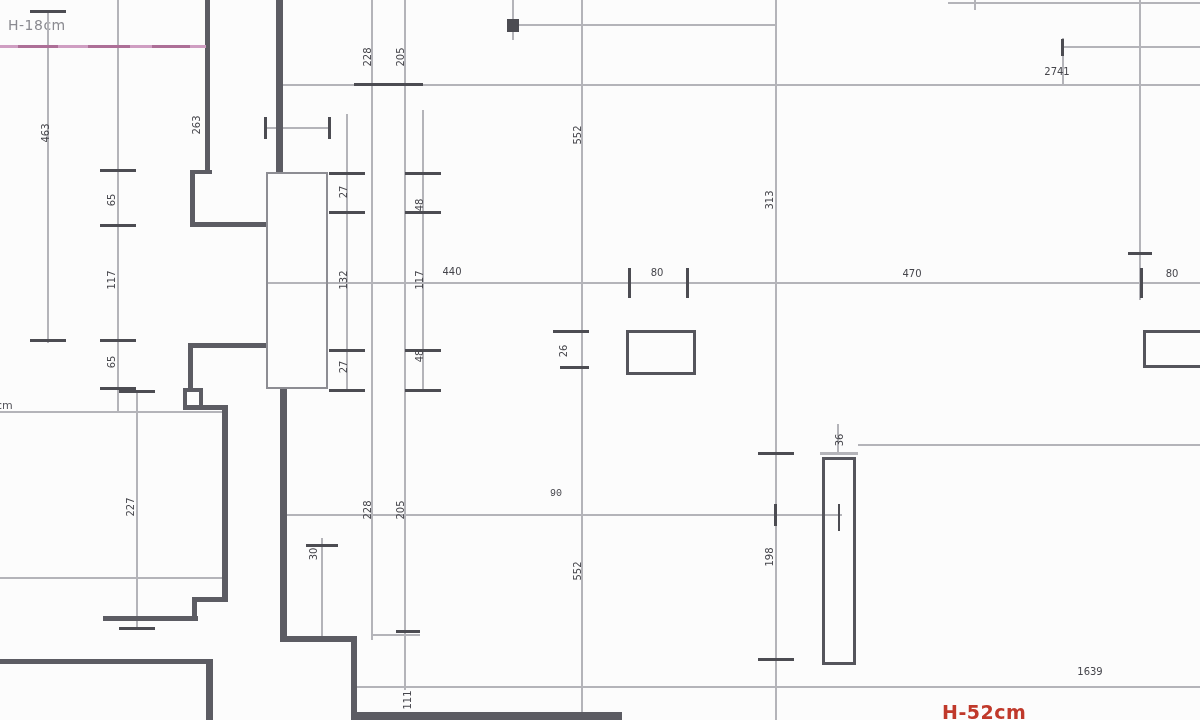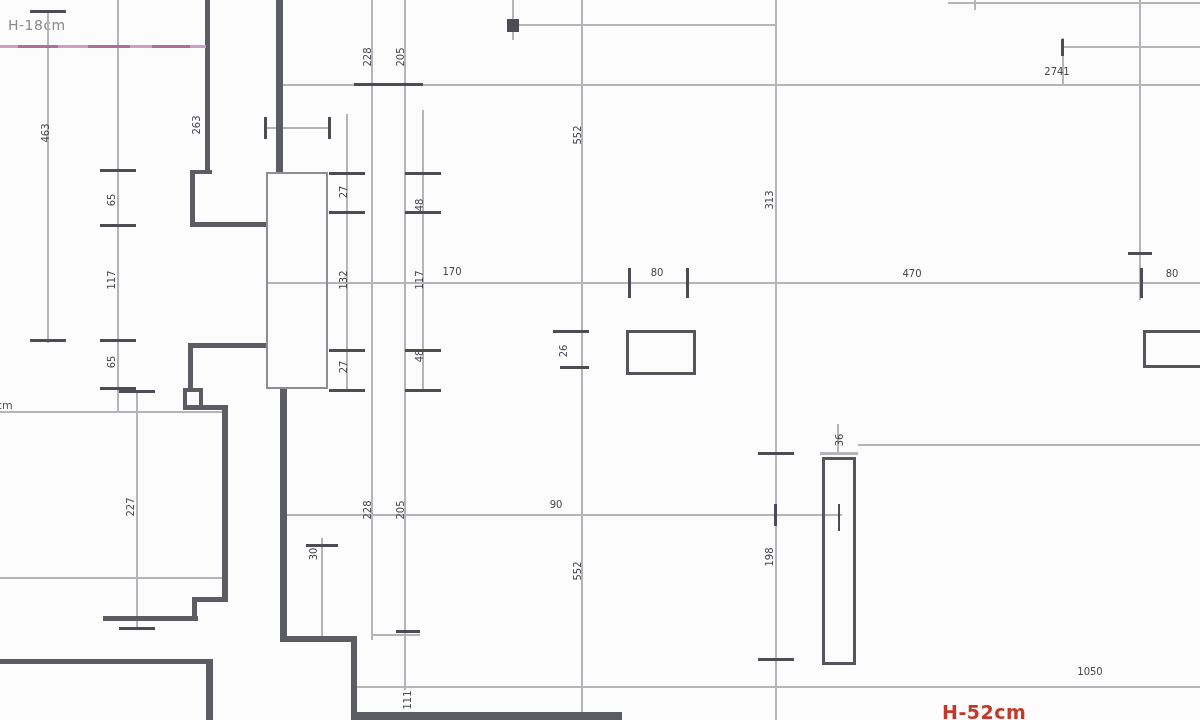--- a/index.html
+++ b/index.html
@@ -145,20 +145,20 @@
       <span class="dimtext rot" style="left: 401px; top: 510px;">205</span>
       <span class="dimtext rot" style="left: 578px; top: 135px;">552</span>
       <span class="dimtext rot" style="left: 564px; top: 351px;">26</span>
       <span class="dimtext rot" style="left: 578px; top: 571px;">552</span>
       <span class="dimtext rot" style="left: 770px; top: 200px;">313</span>
       <span class="dimtext rot" style="left: 770px; top: 557px;">198</span>
       <span class="dimtext rot" style="left: 840px; top: 440px;">36</span>
       <span class="dimtext rot" style="left: 314px; top: 554px;">30</span>
       <span class="dimtext rot" style="left: 408px; top: 700px;">111</span>
       <span class="dimtext" style="left: 657px; top: 273px;">80</span>
-      <span class="dimtext" style="left: 452px; top: 272px;">170</span>
+      <span class="dimtext" style="left: 452px; top: 272px;">440</span>
       <span class="dimtext" style="left: 912px; top: 274px;">470</span>
       <span class="dimtext" style="left: 1172px; top: 274px;">80</span>
       <span class="dimtext" style="left: 1057px; top: 72px;">2741</span>
-      <span class="dimtext" style="left: 1090px; top: 672px;">1050</span>
-      <span class="dimtext" style="left: 556px; top: 505px;">90</span>
+      <span class="dimtext" style="left: 1090px; top: 672px;">1639</span>
+      <span class="dimtext" style="left: 556px; top: 494px; font-family: Liberation Mono, monospace;">90</span>
     </div>
 </div>
 
 </body></html>

